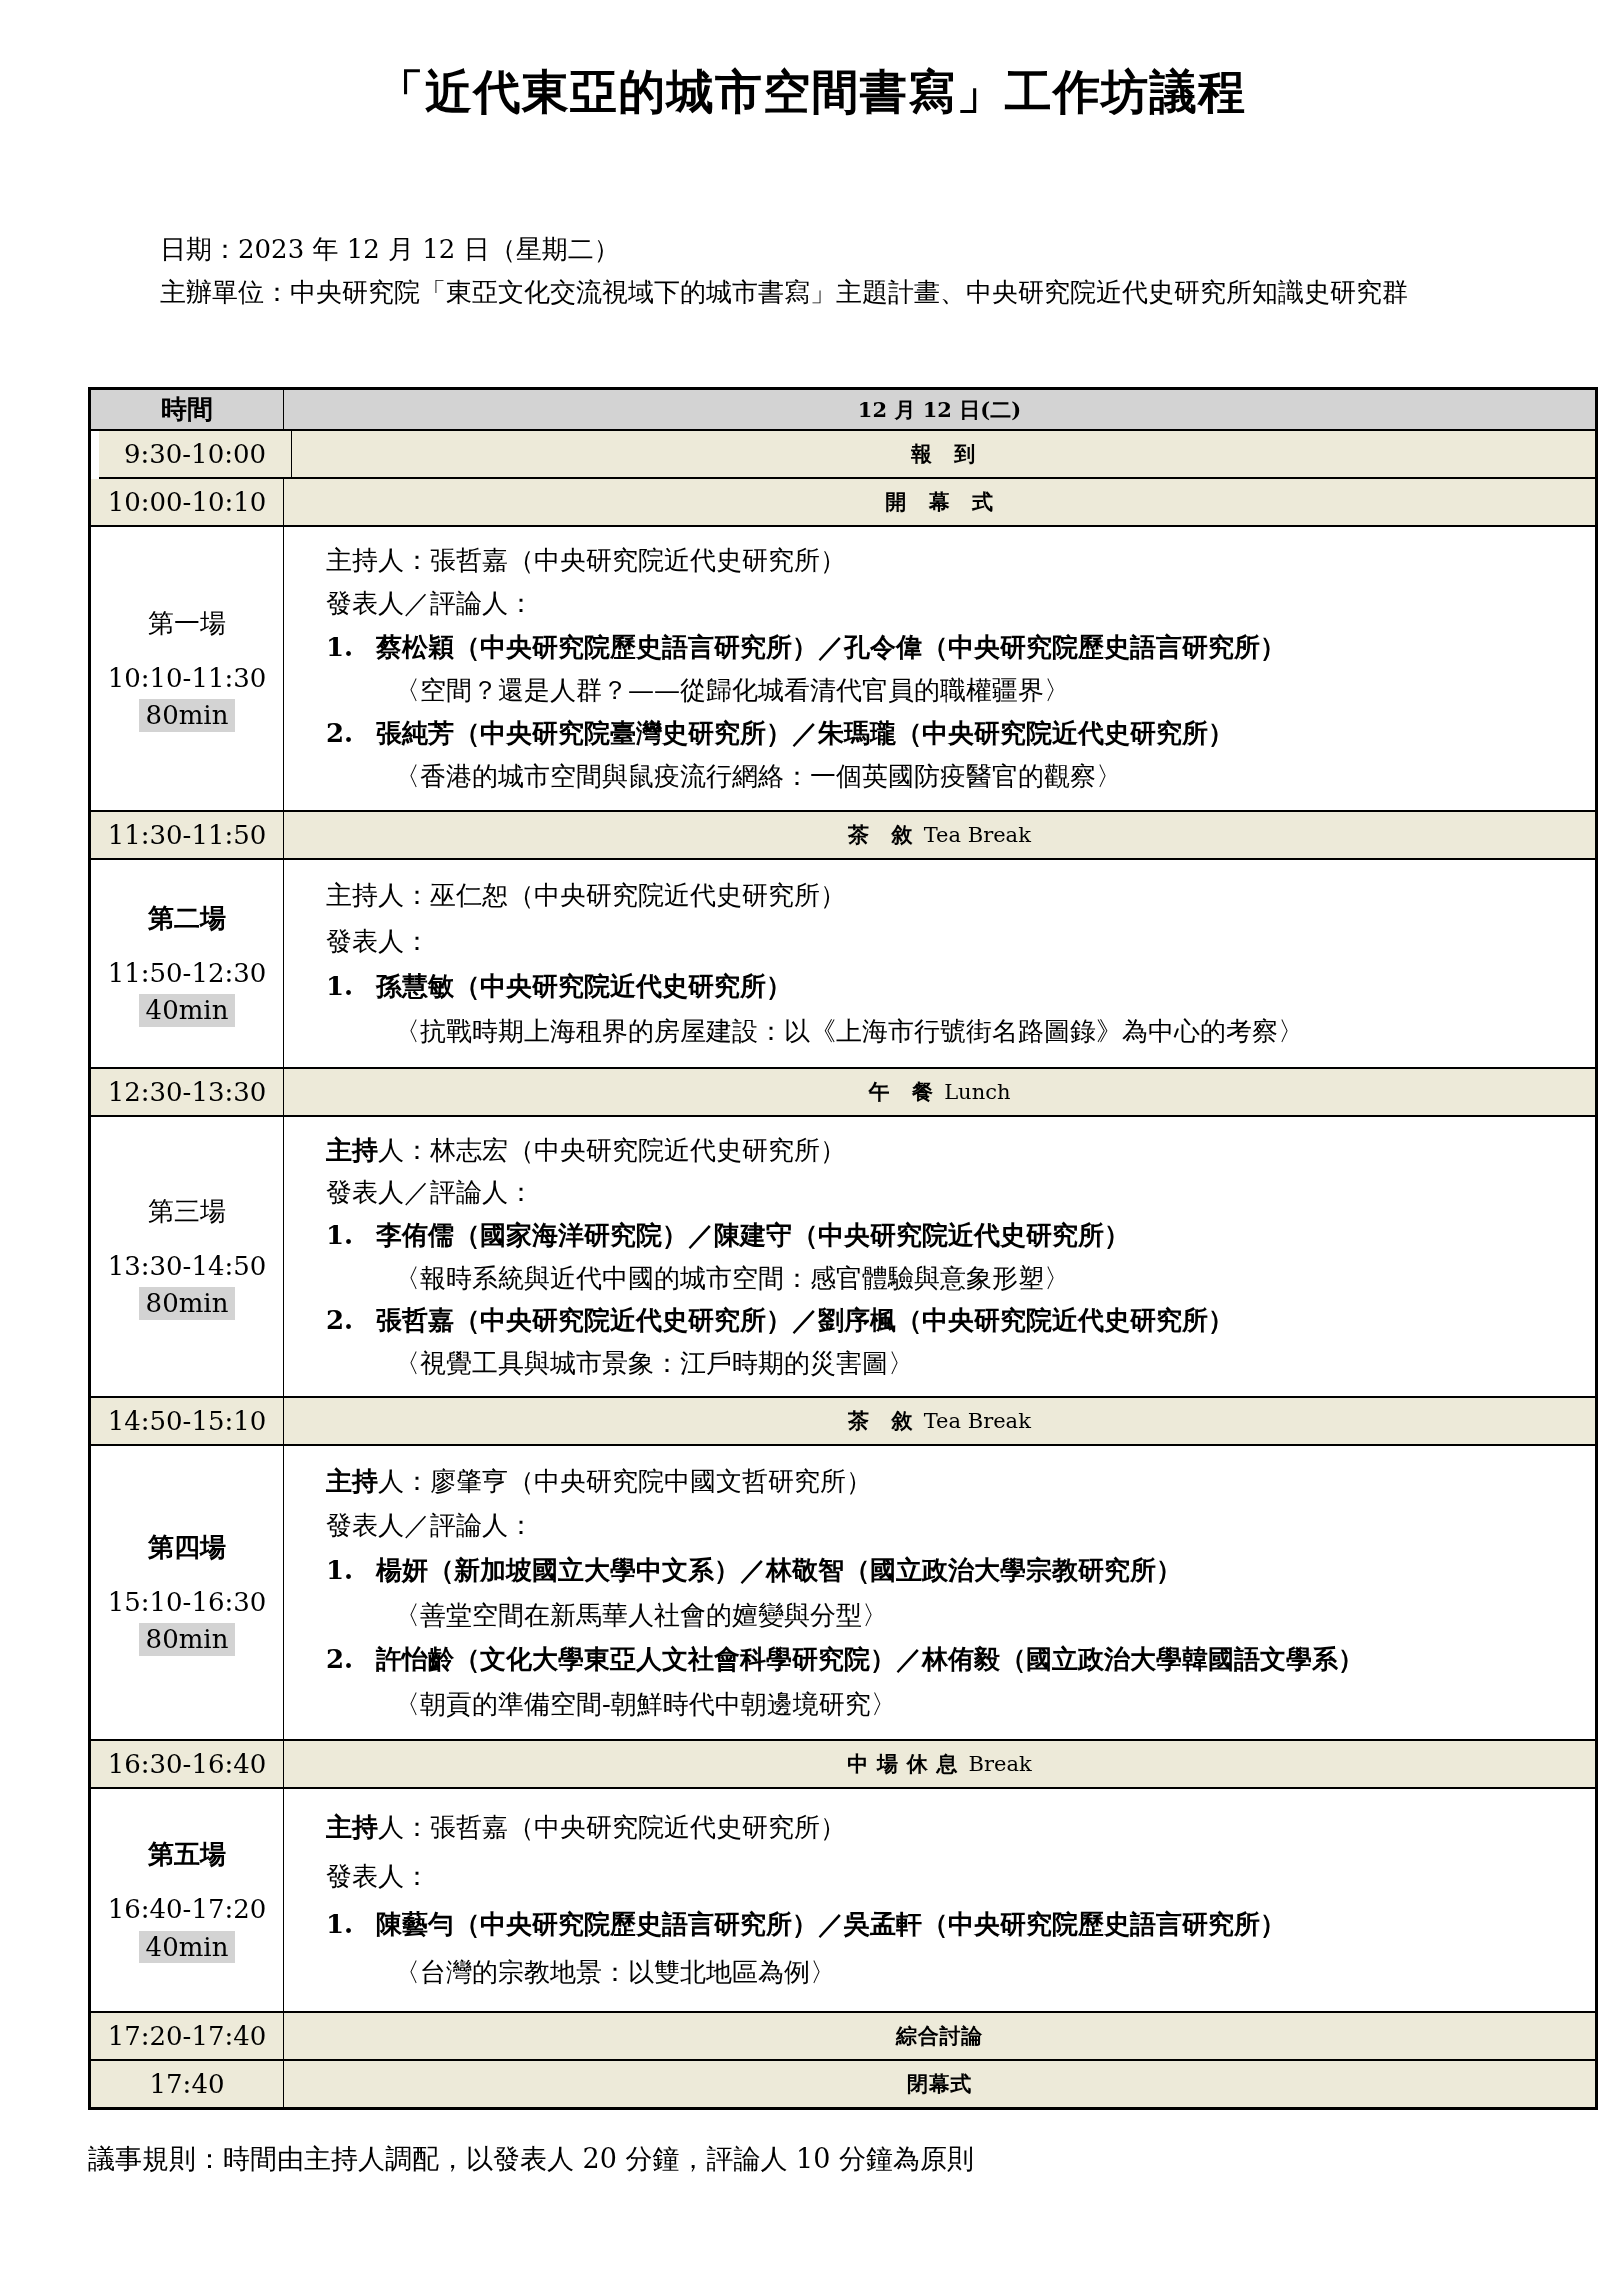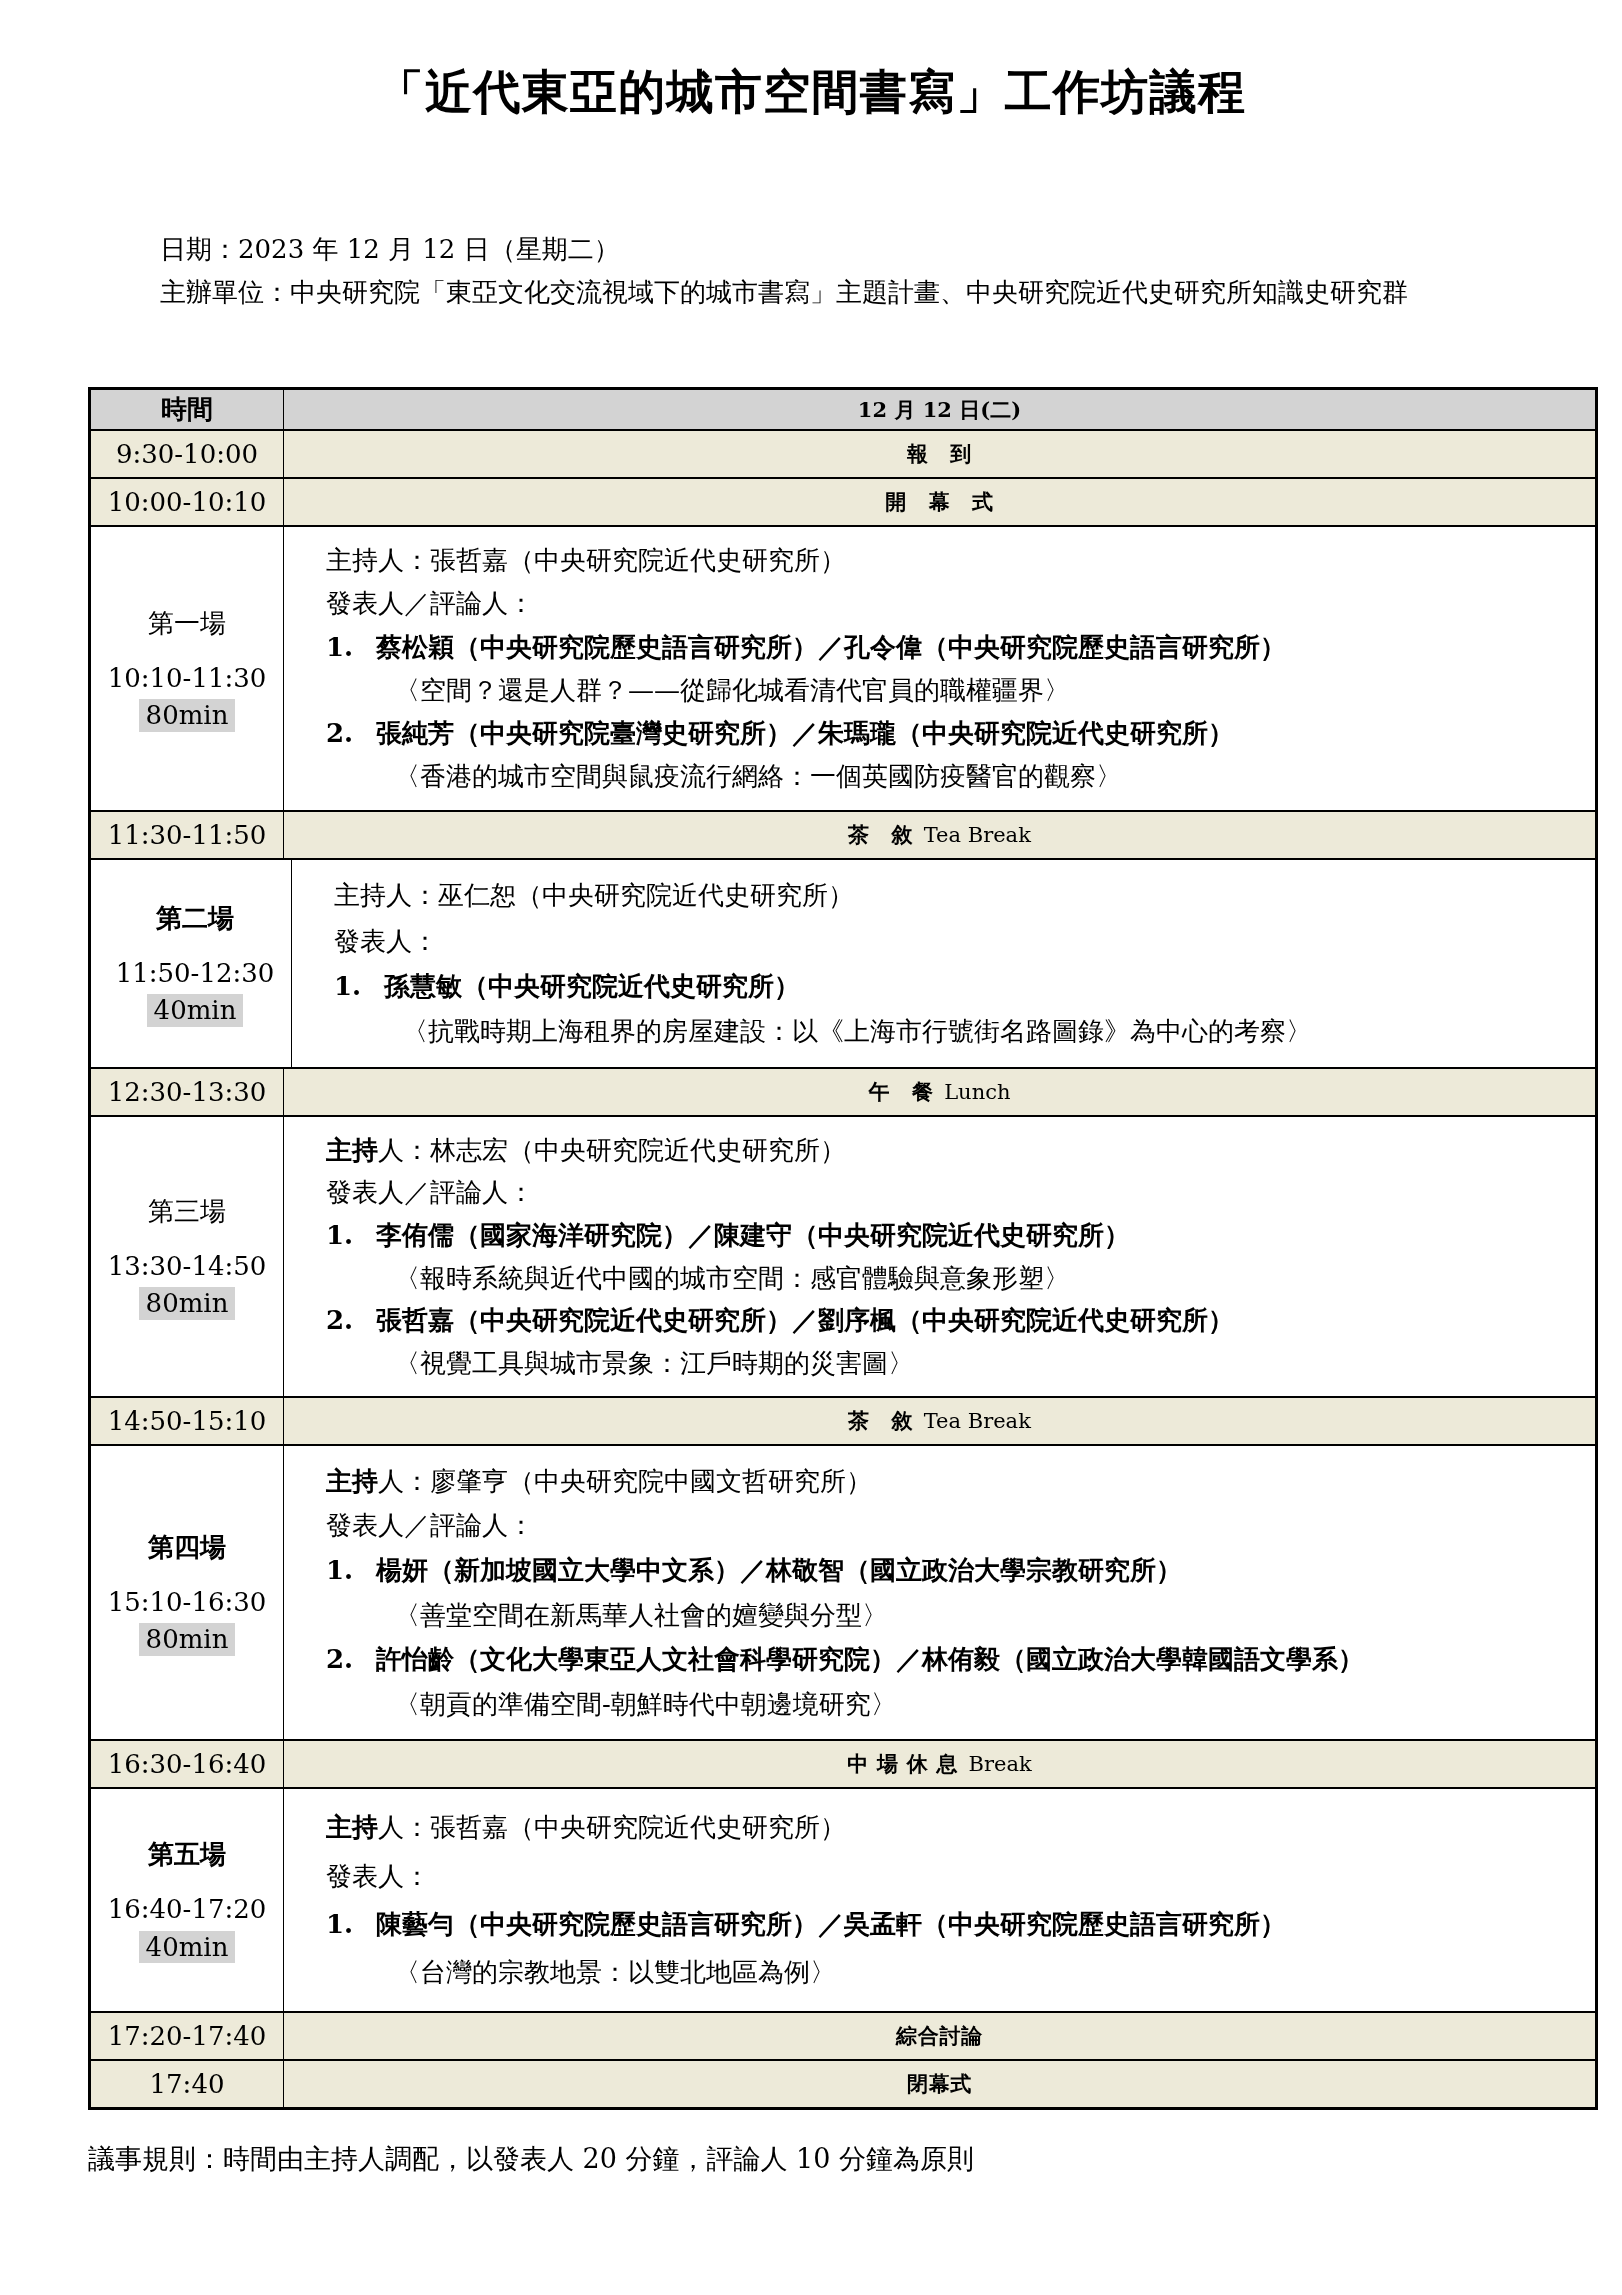--- a/index.html
+++ b/index.html
@@ -62,21 +62,21 @@
   <div class="info-block">
     <div class="info-line">日期：2023 年 12 月 12 日（星期二）</div>
     <div class="info-line">主辦單位：中央研究院「東亞文化交流視域下的城市書寫」主題計畫、中央研究院近代史研究所知識史研究群</div>
   </div>
 
   <div class="agenda-table" id="agenda-table">
       <div class="row header" style="height: 39px;">
         <div class="tcol bold">時間</div>
         <div class="ccol bold">12 月 12 日(二)</div>
       </div>
-      <div class="row simple" style="height: 46px;">
+      <div class="row simple" style="height: 46px; margin-left: 8px;">
         <div class="tcol">9:30-10:00</div>
         <div class="ccol event-label">
           <span class="zh">報　到</span>
         </div>
       </div>
       <div class="row simple" style="height: 46px;">
         <div class="tcol">10:00-10:10</div>
         <div class="ccol event-label">
           <span class="zh">開　幕　式</span>
         </div>
@@ -102,21 +102,21 @@
           <div class="line title">〈香港的城市空間與鼠疫流行網絡：一個英國防疫醫官的觀察〉</div>
         </div>
       </div>
       <div class="row simple" style="height: 46px;">
         <div class="tcol">11:30-11:50</div>
         <div class="ccol event-label">
           <span class="zh">茶　敘</span>
           <span class="en">Tea Break</span>
         </div>
       </div>
-      <div class="row session" style="height: 207px; padding-left: 8px;">
+      <div class="row session" style="height: 207px;">
         <div class="session-left">
           <div class="session-name bold">第二場</div>
           <div class="session-time">11:50-12:30</div>
           <div class="session-duration">40min</div>
         </div>
         <div class="session-content">
           <div class="line plain">主持人：巫仁恕（中央研究院近代史研究所）</div>
           <div class="line plain">發表人：</div>
           <div class="line item">
             <span class="num">1.</span>

